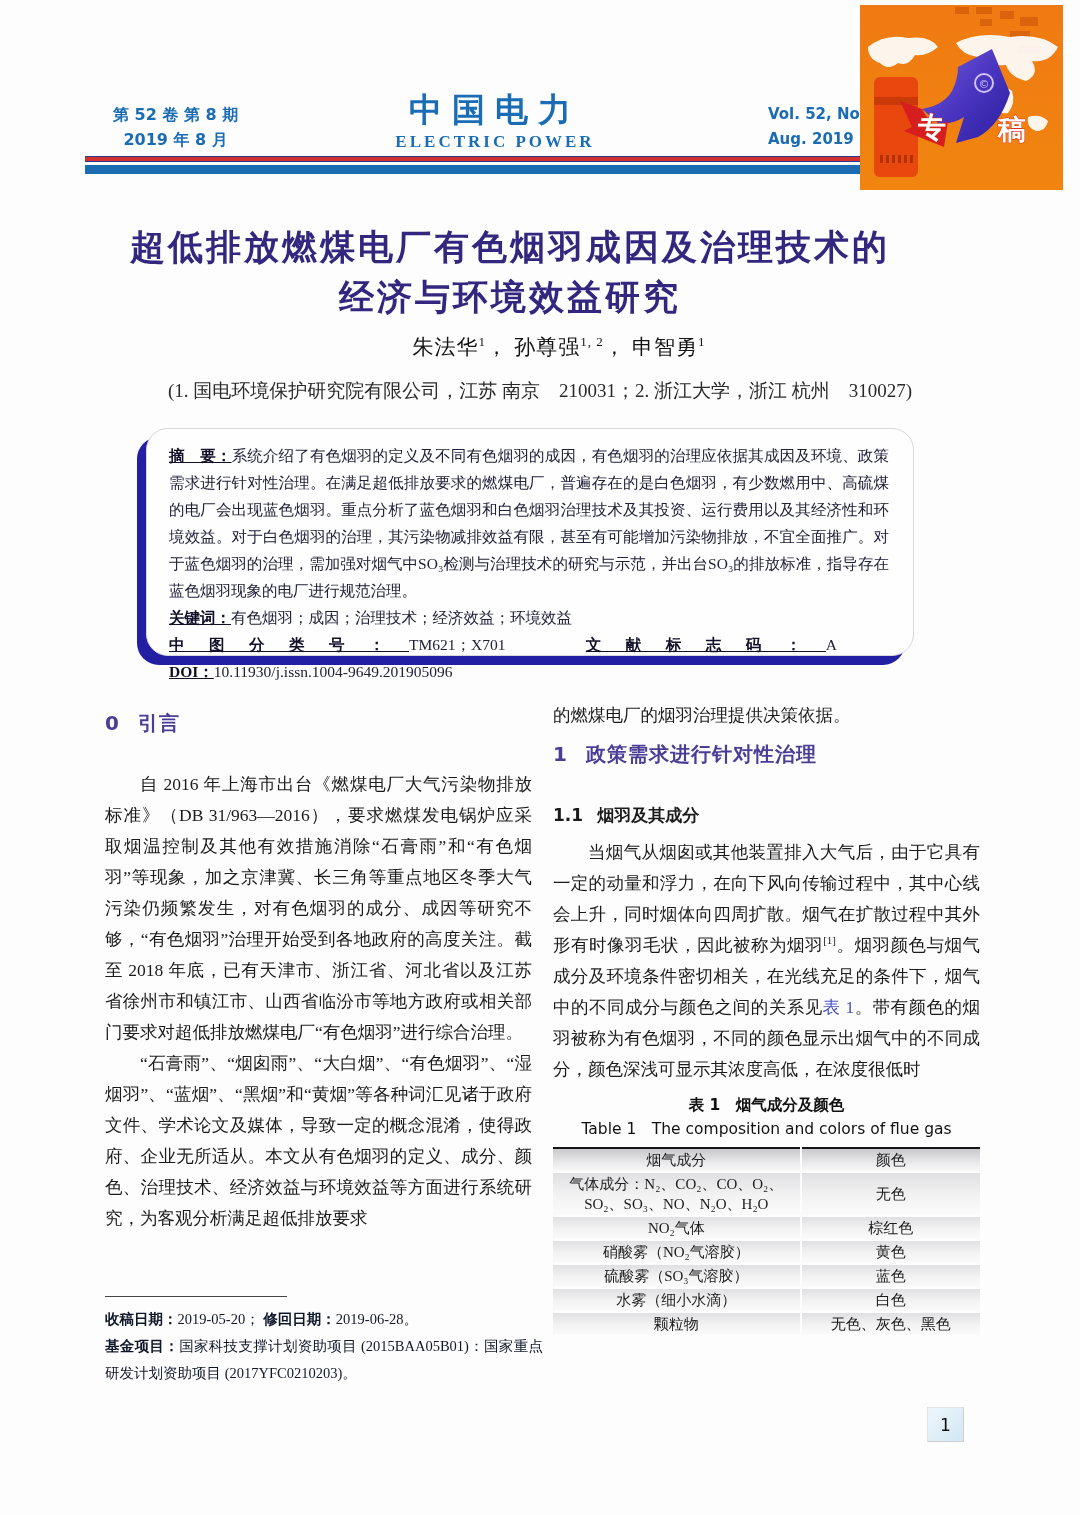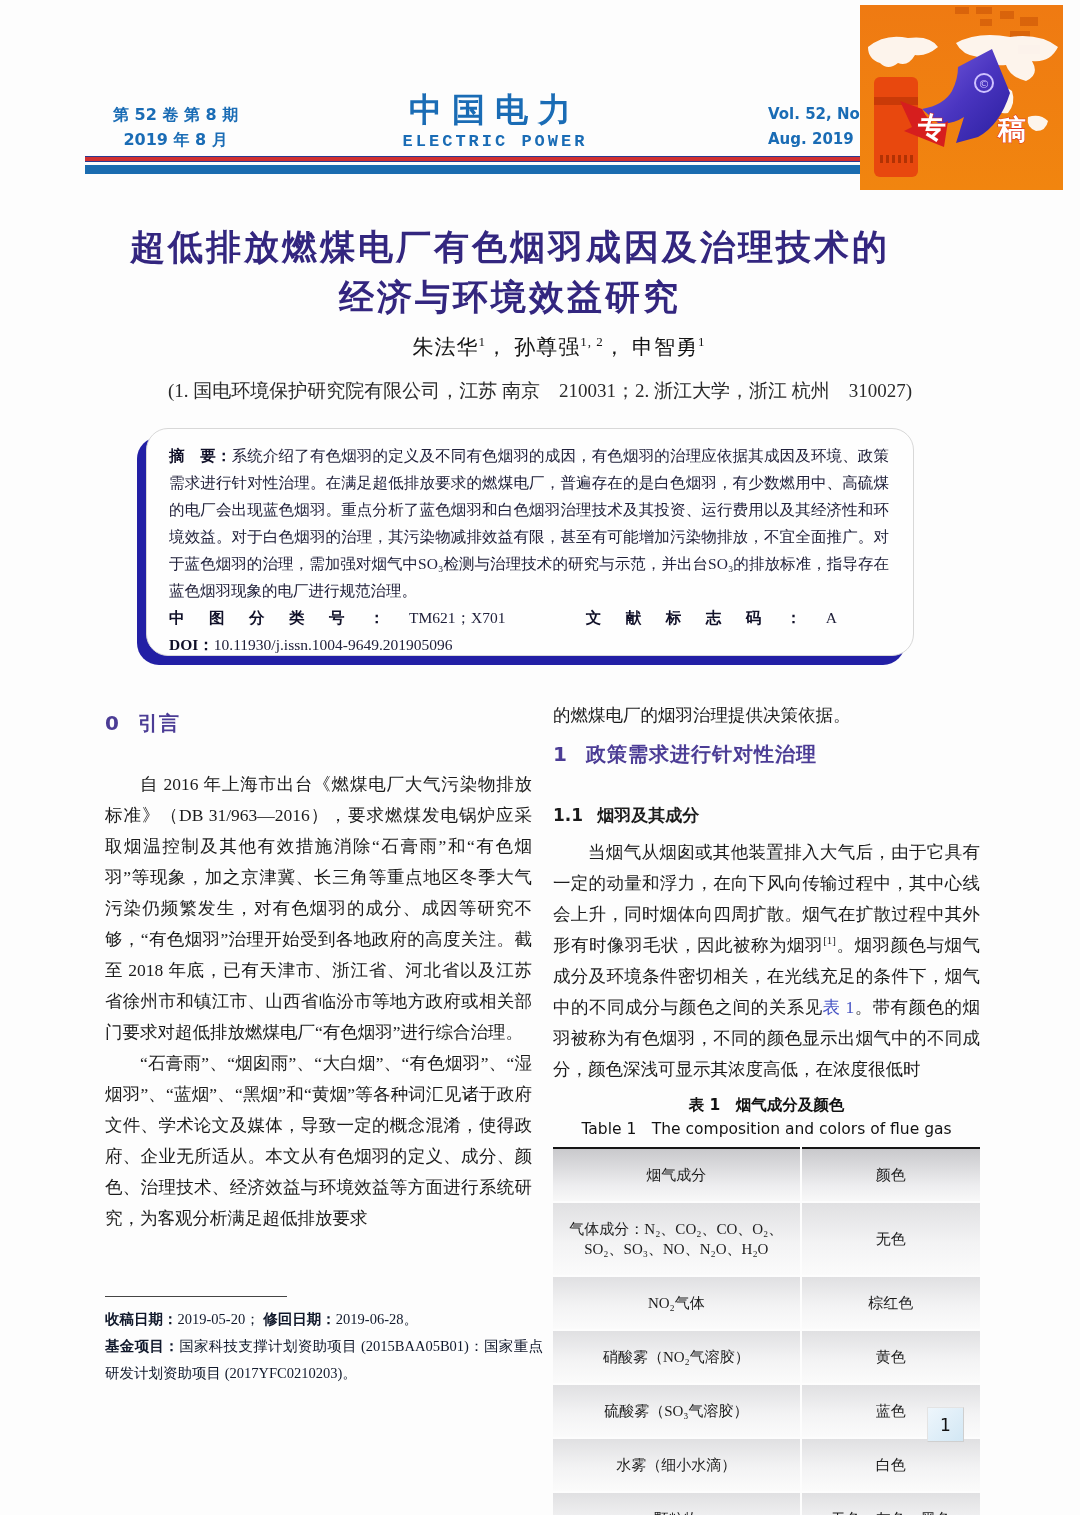--- a/index.html
+++ b/index.html
@@ -9,21 +9,21 @@
     background:#fdfdfd; overflow:hidden;
     font-family:"Liberation Serif","DejaVu Serif",serif; color:#1b1b1b;
   }
   
   .hdr-left { position:absolute; top:102px; left:113px; color:#1a6cb5;
     font-family:"DejaVu Sans","Liberation Sans",sans-serif; font-weight:bold;
     font-size:16px; line-height:25px; text-align:center; }
   .hdr-center { position:absolute; top:90px; left:85px; width:820px; text-align:center; color:#1a6cb5; }
   .hdr-cn { font-family:"DejaVu Sans","Liberation Sans",sans-serif; font-weight:bold;
     font-size:33px; letter-spacing:10px; line-height:40px; }
-  .hdr-en { font-family:Liberation Mono, monospace; font-weight:bold;
+  .hdr-en { font-family:Liberation Serif, serif; font-weight:bold;
     font-size:17px; letter-spacing:3px; line-height:24px; }
   .hdr-right { position:absolute; top:102px; left:768px; color:#1a6cb5;
     font-family:"DejaVu Sans","Liberation Sans",sans-serif; font-weight:bold;
     font-size:15px; line-height:25px; }
   .rule-top { position:absolute; top:156px; left:85px; width:918px; height:6px;
     border-top:1px solid #2b3990; background:#d03030; border-bottom:1px solid #2b3990; }
   .rule-blue { position:absolute; top:165px; left:85px; width:918px; height:9px; background:#1b6cb0; }
   
   .corner { position:absolute; top:5px; left:860px; width:203px; height:185px; }
   
@@ -33,21 +33,21 @@
   .authors { position:absolute; top:333px; left:0; width:1080px; text-align:center;
     font-size:21px; color:#141414; letter-spacing:1px;padding-left:38px; }
   .authors sup { font-size:13px; }
   .affil { position:absolute; top:378px; left:0; width:1080px; text-align:center;
     font-size:19px; color:#2a2a2a; }
   
   .absbox { position:absolute; top:428px; left:146px; width:768px; height:228px;
     background:#fefefe; border:1px solid #d8d8d8; border-radius:22px;
     box-shadow:-9px 9px 0 #221fa5; padding:13px 24px 0 22px;
     font-size:15.5px; line-height:27px; text-align:justify; color:#20203a; }
-  .absbox b { color:#101028; }
+  .absbox b { color:#101028;text-decoration:underline; }
   .clc span { margin-right:26px; white-space:nowrap; }
   
   .col { position:absolute; top:700px; width:427px; font-size:17.5px;
     line-height:31px; text-align:justify; color:#1b1b1b; }
   .col-left { left:105px; }
   .col-right { left:553px; }
   .sec-h { font-family:"DejaVu Sans","Liberation Sans",sans-serif; font-weight:bold;
     font-size:20px; color:#4b3c95; letter-spacing:1px; margin:8px 0 30px 0; }
   .sec-h .num { margin-right:18px; }
   .sub-h { font-family:"DejaVu Sans","Liberation Sans",sans-serif; font-weight:bold;
@@ -62,21 +62,21 @@
   .footnote .rule { width:182px; border-top:1.5px solid #444; margin-bottom:9px; }
   
   .tbl-title-cn { font-family:"DejaVu Sans","Liberation Sans",sans-serif; font-weight:bold;
     font-size:15.5px; text-align:center; line-height:24px; margin-top:8px; color:#111; }
   .tbl-title-en { font-family:"DejaVu Sans","Liberation Sans",sans-serif;
     font-size:15.5px; text-align:center; line-height:24px; margin-bottom:6px; color:#111; }
   table.t1 { width:100%; border-collapse:collapse;
     border-top:2.5px solid #151515; border-bottom:2.5px solid #151515;
     font-size:15px; line-height:20px; }
   table.t1 th, table.t1 td { text-align:center; vertical-align:middle;
-    padding:16px 6px; font-weight:normal; border-bottom:2px solid #fdfdfd; }
+    padding:1px 6px; font-weight:normal; border-bottom:2px solid #fdfdfd; }
   table.t1 th { background:linear-gradient(180deg,#c9c9cc 0%,#ededef 70%,#f8f8f8 100%); }
   table.t1 td { background:linear-gradient(180deg,#e0e0e2 0%,#f3f3f4 55%,#fbfbfb 100%); }
   table.t1 .c1 { width:58%; border-right:2px solid #fdfdfd; }
   
   .pagenum { position:absolute; top:1407px; left:927px; width:37px; height:35px;
     background:linear-gradient(135deg,#eef6fc 0%,#d2e7f4 100%);
     border:1px solid #e3e3e3; border-right-color:#cfcfcf; border-bottom-color:#cfcfcf;
     text-align:center; line-height:35px; font-size:17px; color:#111;
     font-family:"DejaVu Sans","Liberation Sans",sans-serif; }
 </style>
@@ -168,20 +168,23 @@
     <span><span>孙尊强</span><sup>1, 2</sup><span>，</span></span>
     <span><span>申智勇</span><sup>1</sup><span></span></span>
   </div>
 
   <div class="affil">(1. 国电环境保护研究院有限公司，江苏 南京　210031；2. 浙江大学，浙江 杭州　310027)</div>
 
   <div class="absbox">
     <div>
       <b>摘　要：</b><span>系统介绍了有色烟羽的定义及不同有色烟羽的成因，有色烟羽的治理应依据其成因及环境、政策需求进行针对性治理。在满足超低排放要求的燃煤电厂，普遍存在的是白色烟羽，有少数燃用中、高硫煤的电厂会出现蓝色烟羽。重点分析了蓝色烟羽和白色烟羽治理技术及其投资、运行费用以及其经济性和环境效益。对于白色烟羽的治理，其污染物减排效益有限，甚至有可能增加污染物排放，不宜全面推广。对于蓝色烟羽的治理，需加强对烟气中SO₃检测与治理技术的研究与示范，并出台SO₃的排放标准，指导存在蓝色烟羽现象的电厂进行规范治理。</span>
     </div>
+    <div>
+      <b>关键词：</b><span>有色烟羽；成因；治理技术；经济效益；环境效益</span>
+    </div>
     <div class="clc">
       <span><b>中图分类号：</b><span>TM621；X701</span></span>
       <span><b>文献标志码：</b><span>A</span></span>
       <span><b>DOI：</b><span>10.11930/j.issn.1004-9649.201905096</span></span>
     </div>
   </div>
 
   <div class="col col-left">
     <div class="sec-h">
       <span class="num">0</span><span>引言</span>

